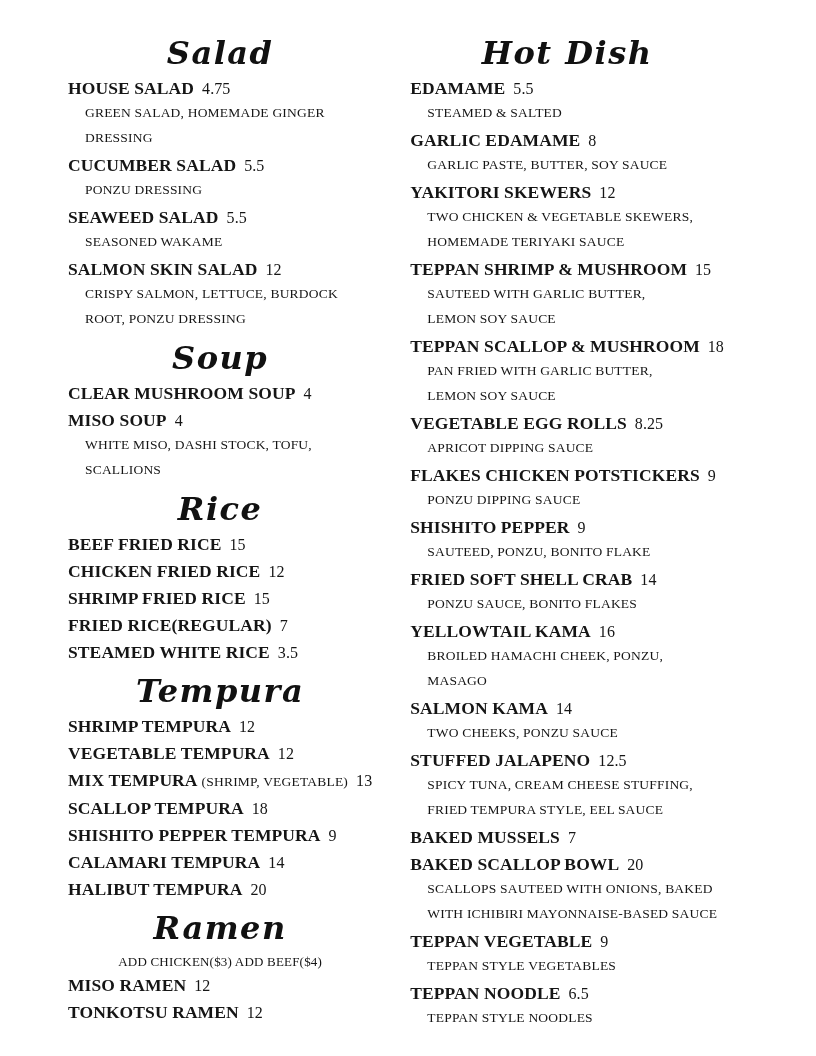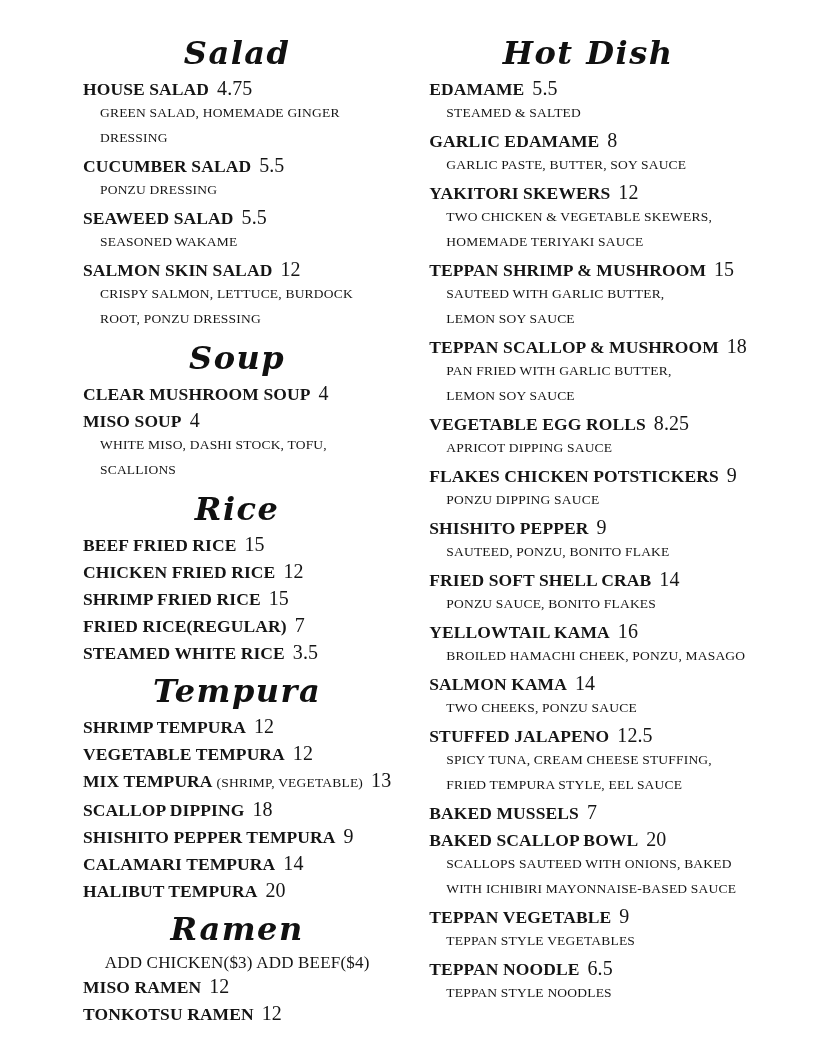--- a/index.html
+++ b/index.html
@@ -9,42 +9,41 @@
     background: #ffffff;
     color: #151515;
     font-family: "Liberation Serif", serif;
     overflow: hidden;
   }
   .page {
     display: flex;
     box-sizing: border-box;
     padding-top: 34px;
     width: 675px;
-    margin-left: 15px;
   }
   .col { box-sizing: border-box; }
   .col-left  { width: 420px; padding-left: 68px; padding-right: 10px; }
   .col-right { width: 396px; padding-left: 28px; padding-right: 13px; }
 
   .menu-section { margin: 0; }
   .section-title {
     font-family: "DejaVu Serif", serif;
     font-weight: bold;
     font-style: italic;
     font-size: 32px;
     line-height: 38px;
     text-align: center;
     letter-spacing: 1.5px;
     margin: 8px 0 5px 0;
     color: #111111;
   }
   .menu-section:first-child .section-title { margin-top: 0; }
 
   .section-note {
-    font-size: 17px;
+    font-size: 13px;
     line-height: 20px;
     text-align: center;
     letter-spacing: 0.2px;
     margin: 0 0 2px 0;
   }
 
   .menu-item { margin: 0 0 4px 0; }
   .item-line {
     font-size: 17.5px;
     line-height: 22px;
@@ -53,21 +52,21 @@
   }
   .item-name { font-weight: bold; font-family: Liberation Serif, serif; }
   .item-qualifier {
     font-weight: normal;
     font-size: 13.5px;
     letter-spacing: 0.2px;
     margin-left: 4px;
   }
   .item-price {
     font-weight: normal;
-    font-size: 20px;
+    font-size: 16px;
     margin-left: 8px;
   }
   .item-desc {
     font-size: 13.5px;
     line-height: 25px;
     letter-spacing: 0.2px;
     padding-left: 17px;
     white-space: pre-line;
   }
 </style>
@@ -130,21 +129,21 @@
         <div class="menu-item">
           <div class="item-line"><span class="item-name">SHRIMP TEMPURA</span><span class="item-price">12</span></div>
         </div>
         <div class="menu-item">
           <div class="item-line"><span class="item-name">VEGETABLE TEMPURA</span><span class="item-price">12</span></div>
         </div>
         <div class="menu-item">
           <div class="item-line"><span class="item-name">MIX TEMPURA</span><span class="item-qualifier">(SHRIMP, VEGETABLE)</span><span class="item-price">13</span></div>
         </div>
         <div class="menu-item">
-          <div class="item-line"><span class="item-name">SCALLOP DIPPING</span><span class="item-price">18</span></div>
+          <div class="item-line"><span class="item-name">SCALLOP TEMPURA</span><span class="item-price">18</span></div>
         </div>
         <div class="menu-item">
           <div class="item-line"><span class="item-name">SHISHITO PEPPER TEMPURA</span><span class="item-price">9</span></div>
         </div>
         <div class="menu-item">
           <div class="item-line"><span class="item-name">CALAMARI TEMPURA</span><span class="item-price">14</span></div>
         </div>
         <div class="menu-item">
           <div class="item-line"><span class="item-name">HALIBUT TEMPURA</span><span class="item-price">20</span></div>
         </div>

